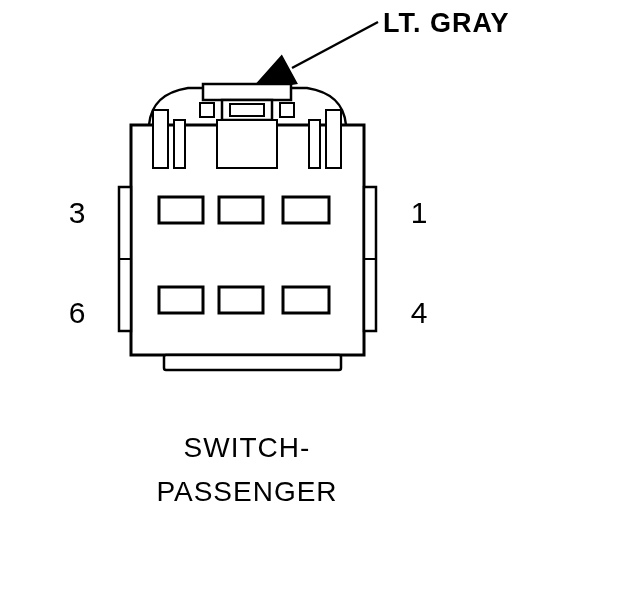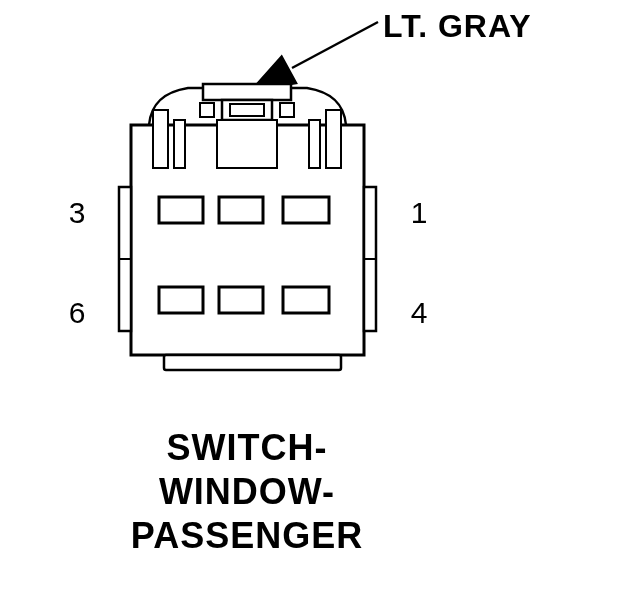--- a/index.html
+++ b/index.html
@@ -17,21 +17,21 @@
     overflow: hidden;
   }
   .art {
     position: absolute;
     inset: 0;
   }
   .wire-label {
     position: absolute;
     left: 383px;
     top: 8px;
-    font-size: 32px;
+    font-size: 27px;
     font-weight: 700;
     letter-spacing: 1px;
     white-space: nowrap;
   }
   .pin-label {
     position: absolute;
     width: 34px;
     text-align: center;
     font-size: 30px;
     font-weight: 400;
@@ -41,22 +41,22 @@
   .pin-1 { left: 402px; top: 196px; }
   .pin-4 { left: 402px; top: 296px; }
   .caption {
     position: absolute;
     left: 97px;
     top: 426px;
     width: 300px;
     text-align: center;
   }
   .caption-line {
-    font-size: 36px;
-    font-weight: 700;
+    font-size: 28px;
+    font-weight: 400;
     letter-spacing: 1px;
     line-height: 44px;
   }
 </style>
 </head>
 <body>
 
 <div class="page">
 
   <svg class="art" width="624" height="600" viewBox="0 0 624 600" fill="none" stroke="#000000" stroke-width="2.5">
@@ -99,17 +99,16 @@
 
   <div class="wire-label">LT. GRAY</div>
 
   <div class="pin-label pin-3">3</div>
   <div class="pin-label pin-6">6</div>
   <div class="pin-label pin-1">1</div>
   <div class="pin-label pin-4">4</div>
 
   <div class="caption">
     <div class="caption-line">SWITCH-</div>
-    <div class="caption-line">WINDOW-</div>
     <div class="caption-line">PASSENGER</div>
   </div>
 
 </div>
 
 </body></html>

